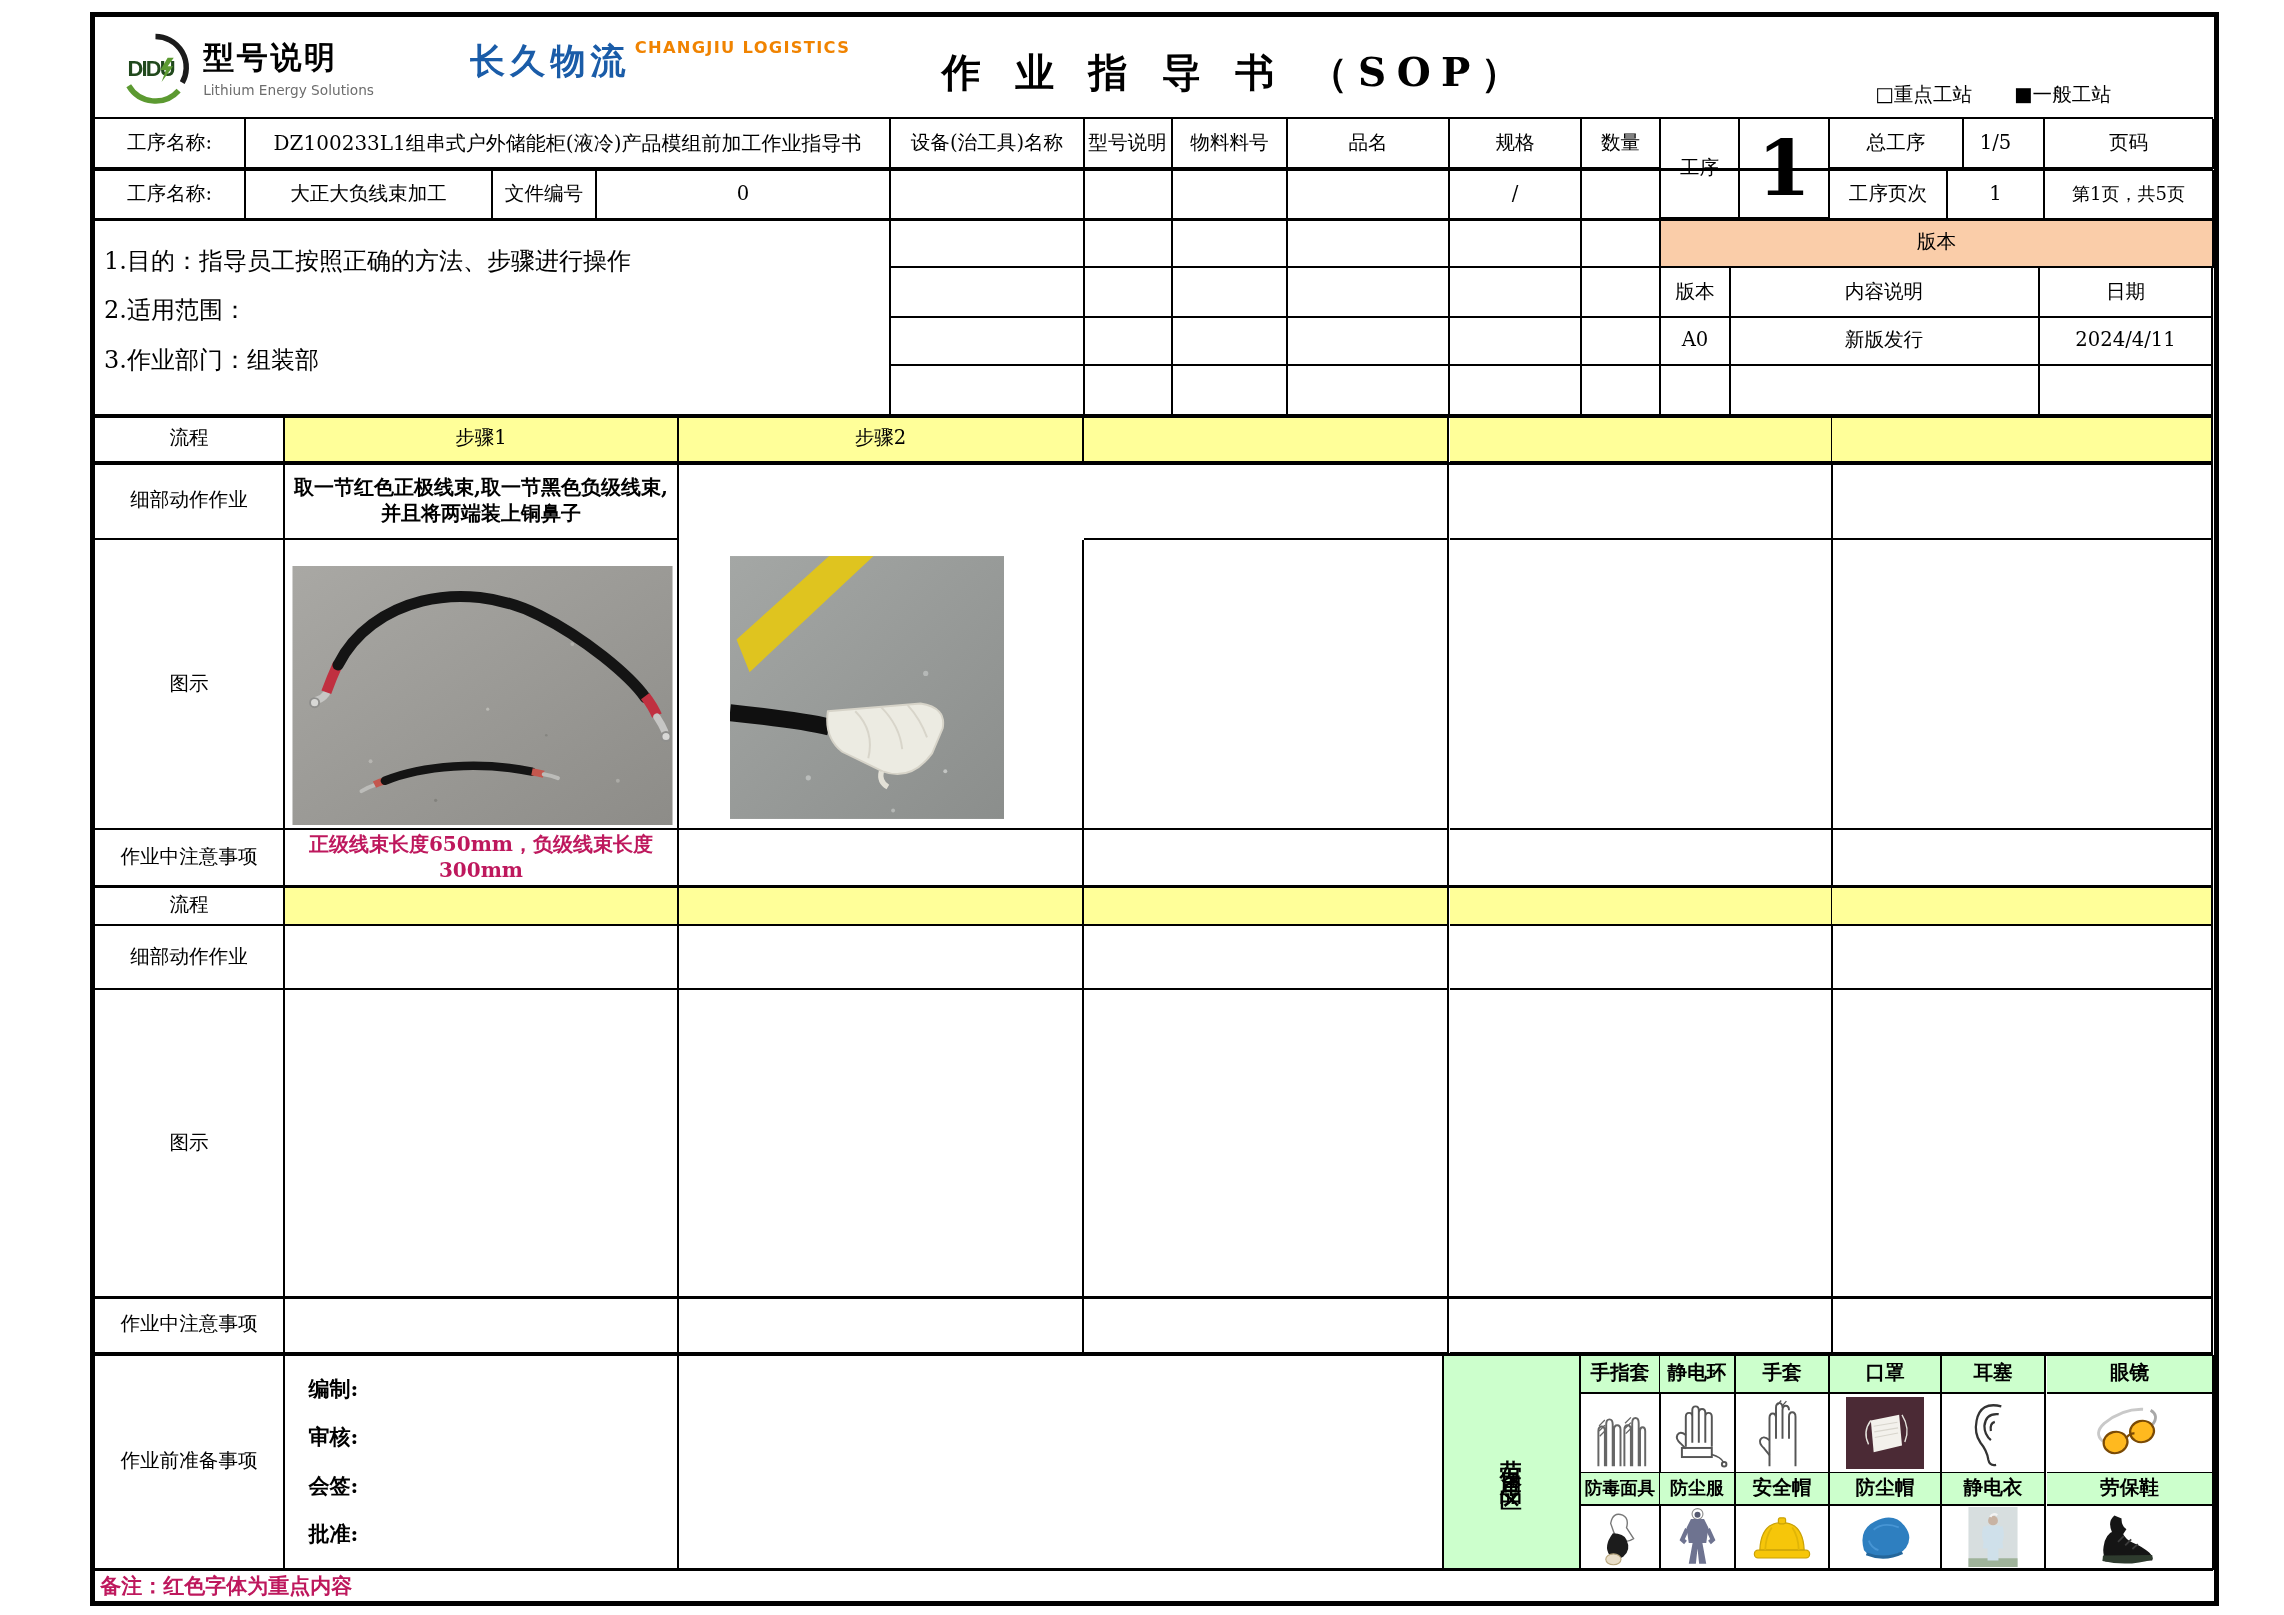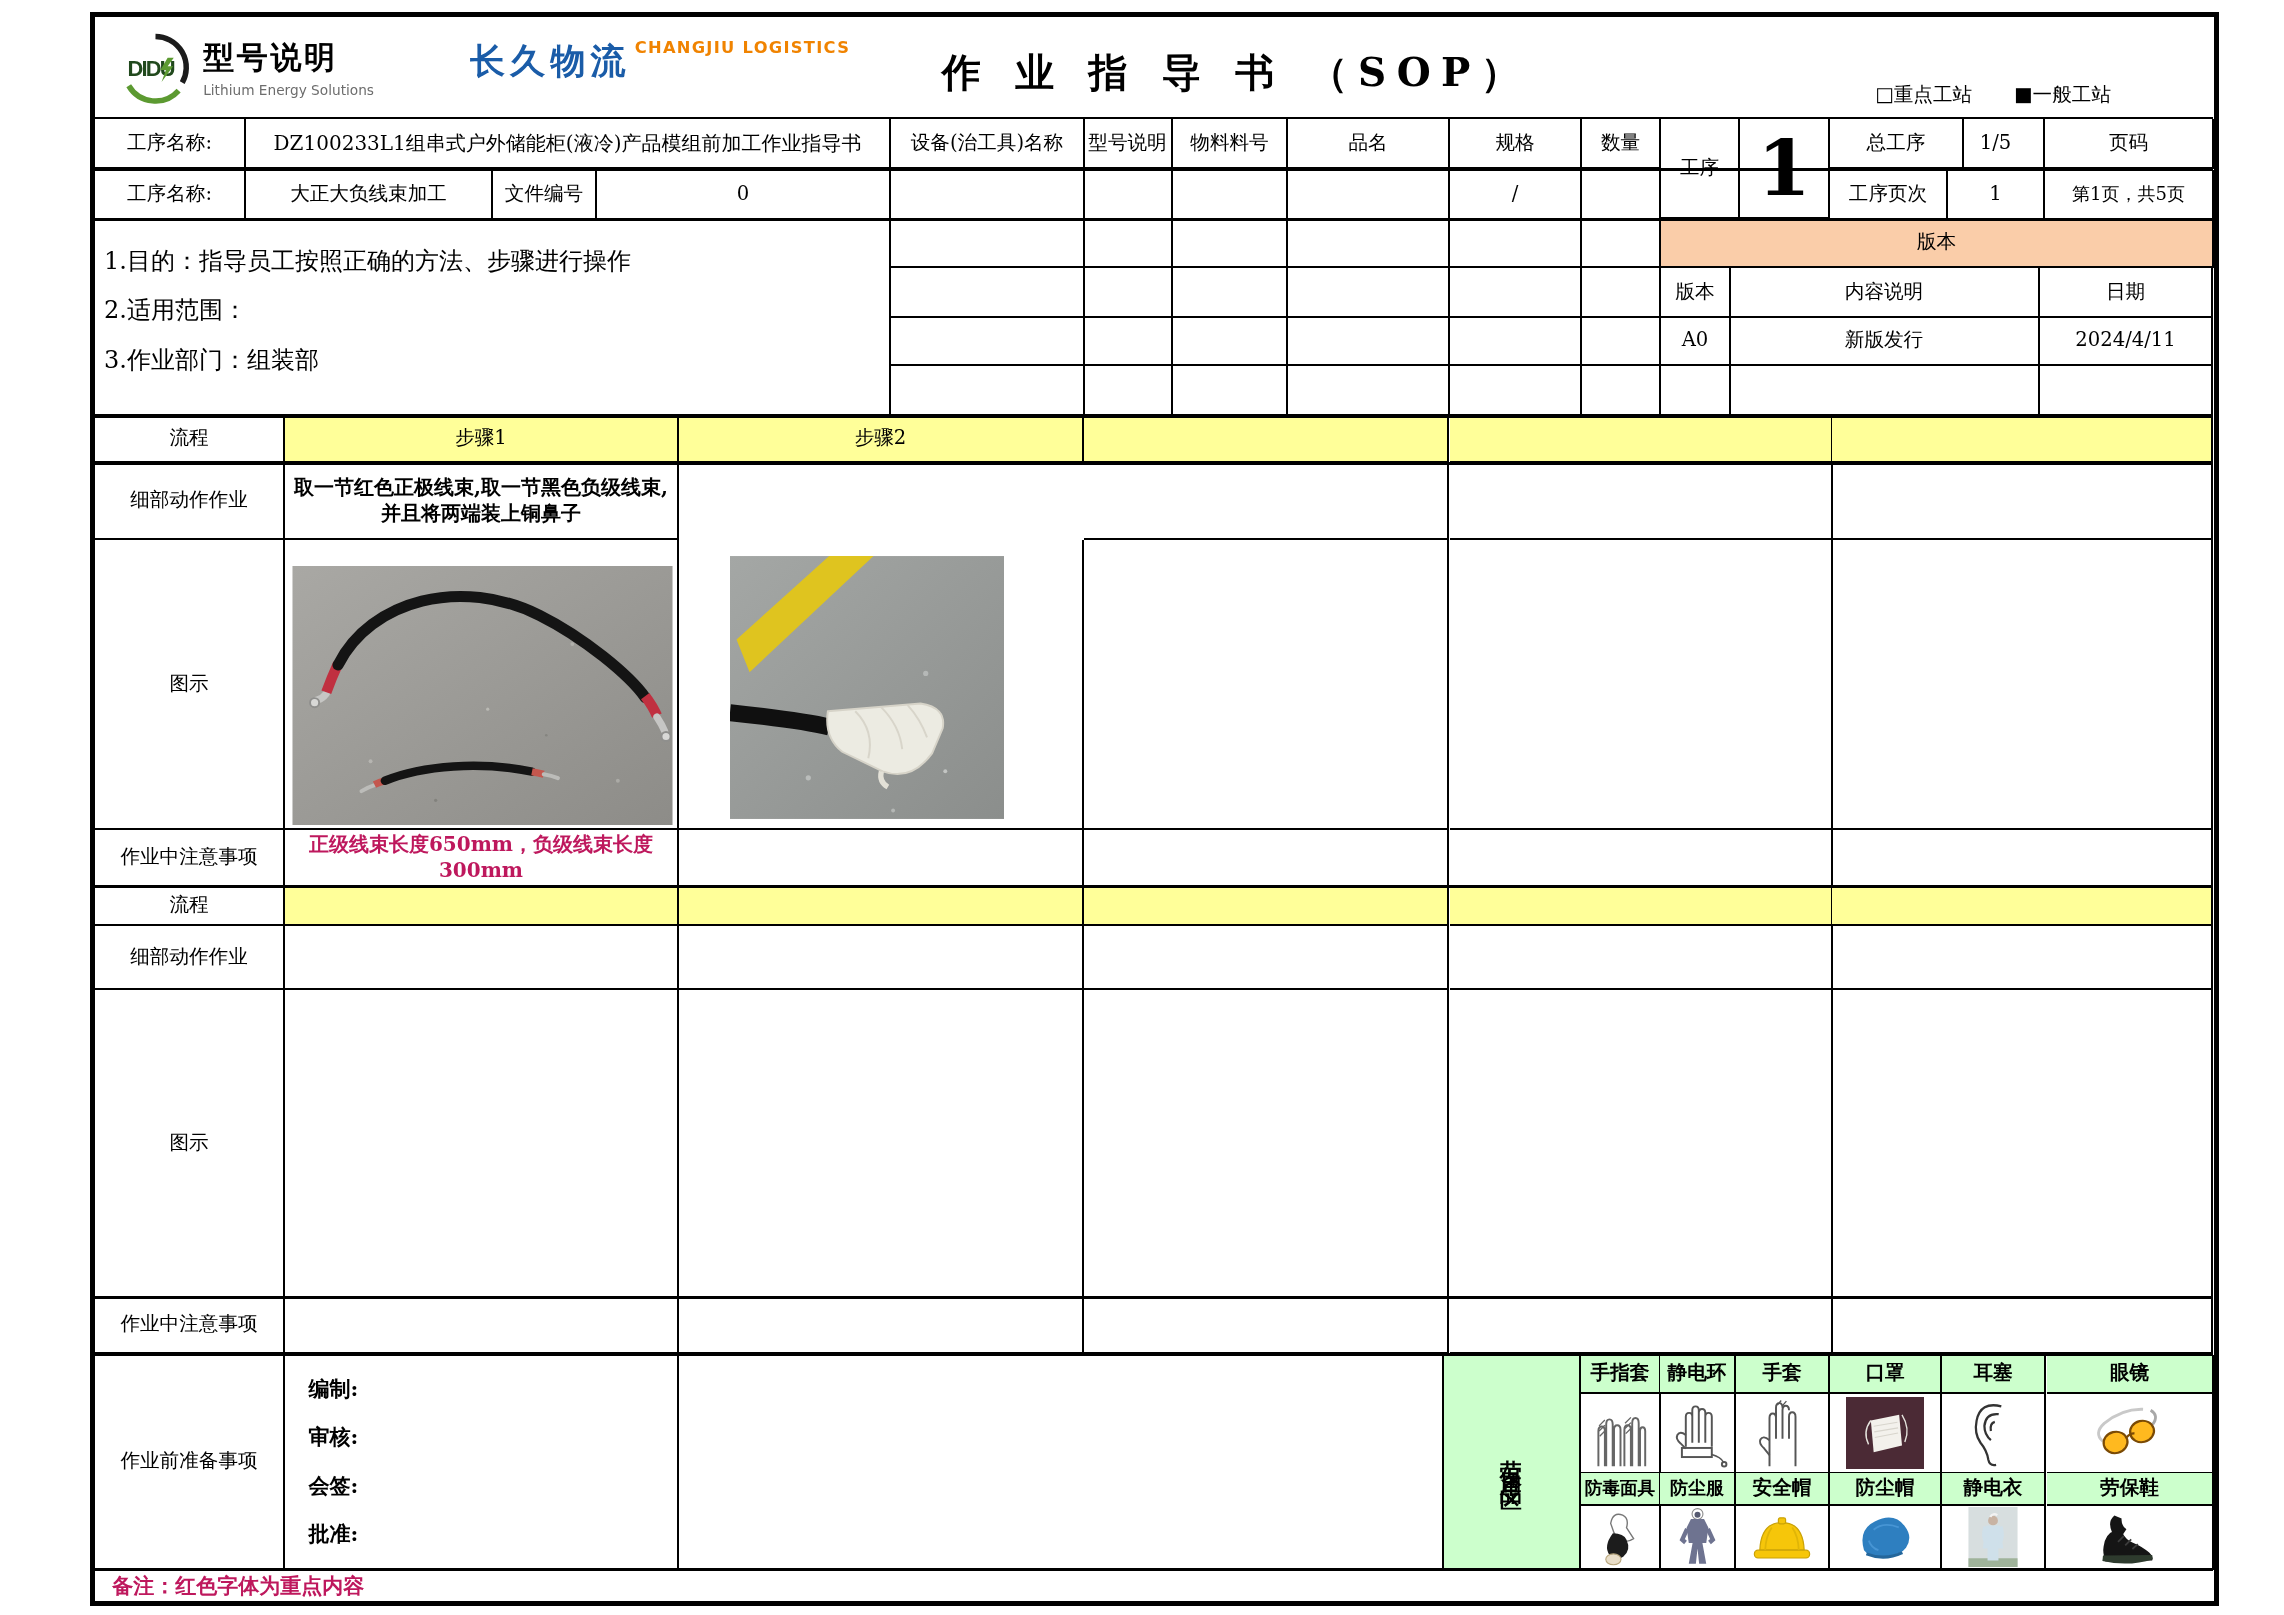--- a/index.html
+++ b/index.html
@@ -352,21 +352,21 @@
   </div>
   <div class="c" style="left:1952px;top:1489px;width:167px;height:64px;">
     <svg width="78" height="60" viewBox="0 0 120 100">
       <path d="M30 42 q-8 -18 4 -28 l12 5 q-1 12 8 18 l-8 12 z" fill="#151515"></path>
       <path d="M16 66 q3 -22 18 -26 l14 4 q5 10 16 15 q17 7 28 17 q7 7 5 13 l-78 2 q-5 -15 -3 -25 z" fill="#151515"></path>
       <path d="M14 90 q44 10 84 -3 l-1 -7 -82 1 z" fill="#2e3b2e"></path>
       <path d="M40 58 l10 -10 M52 64 l10 -10 M64 70 l9 -8" stroke="#3c3c3c" stroke-width="3" fill="none"></path>
     </svg>
   </div>
 
-  <div class="c leftal red" style="left:0;top:1553px;width:2118px;height:31px;border-right:none;border-bottom:none;font-size:21px;padding-left:5.2px;margin-left:12px;">备注：红色字体为重点内容</div>
+  <div class="c leftal red" style="left:0;top:1553px;width:2118px;height:31px;border-right:none;border-bottom:none;font-size:21px;padding-left:5.2px;">备注：红色字体为重点内容</div>
 
   <div class="hr" style="top:100px;height:2.6px;"></div>
   <div class="hr" style="top:151px;"></div>
   <div class="hr" style="top:201px;"></div>
   <div class="hr" style="top:398px;"></div>
   <div class="hr" style="top:445px;"></div>
   <div class="hr" style="top:868px;"></div>
   <div class="hr" style="top:1279px;"></div>
   <div class="hr" style="top:1336px;"></div>
   <div class="hr" style="top:1551px;"></div>

